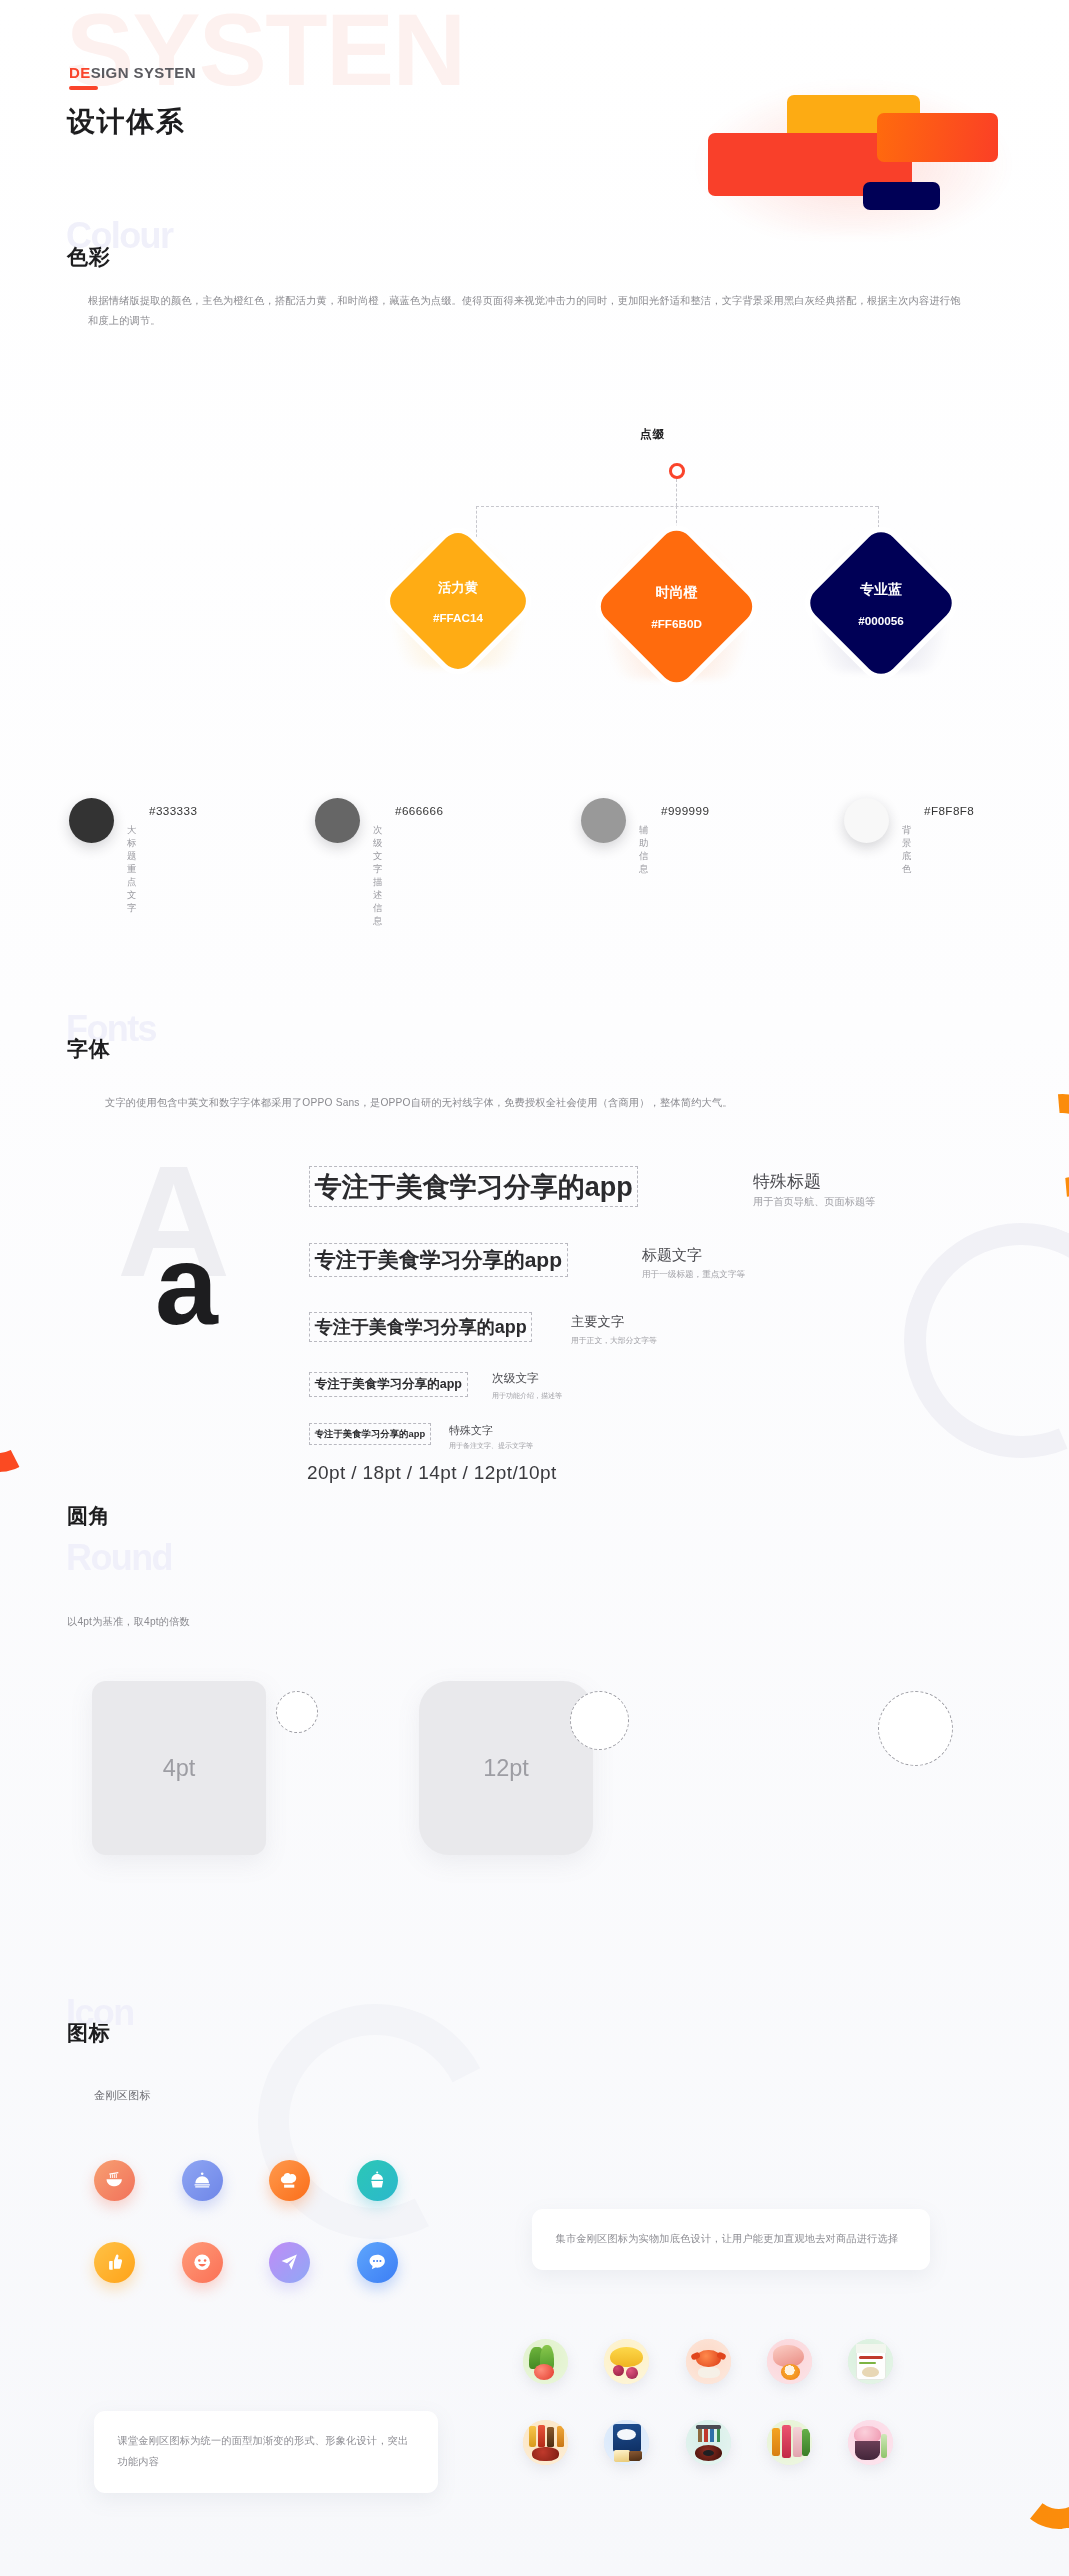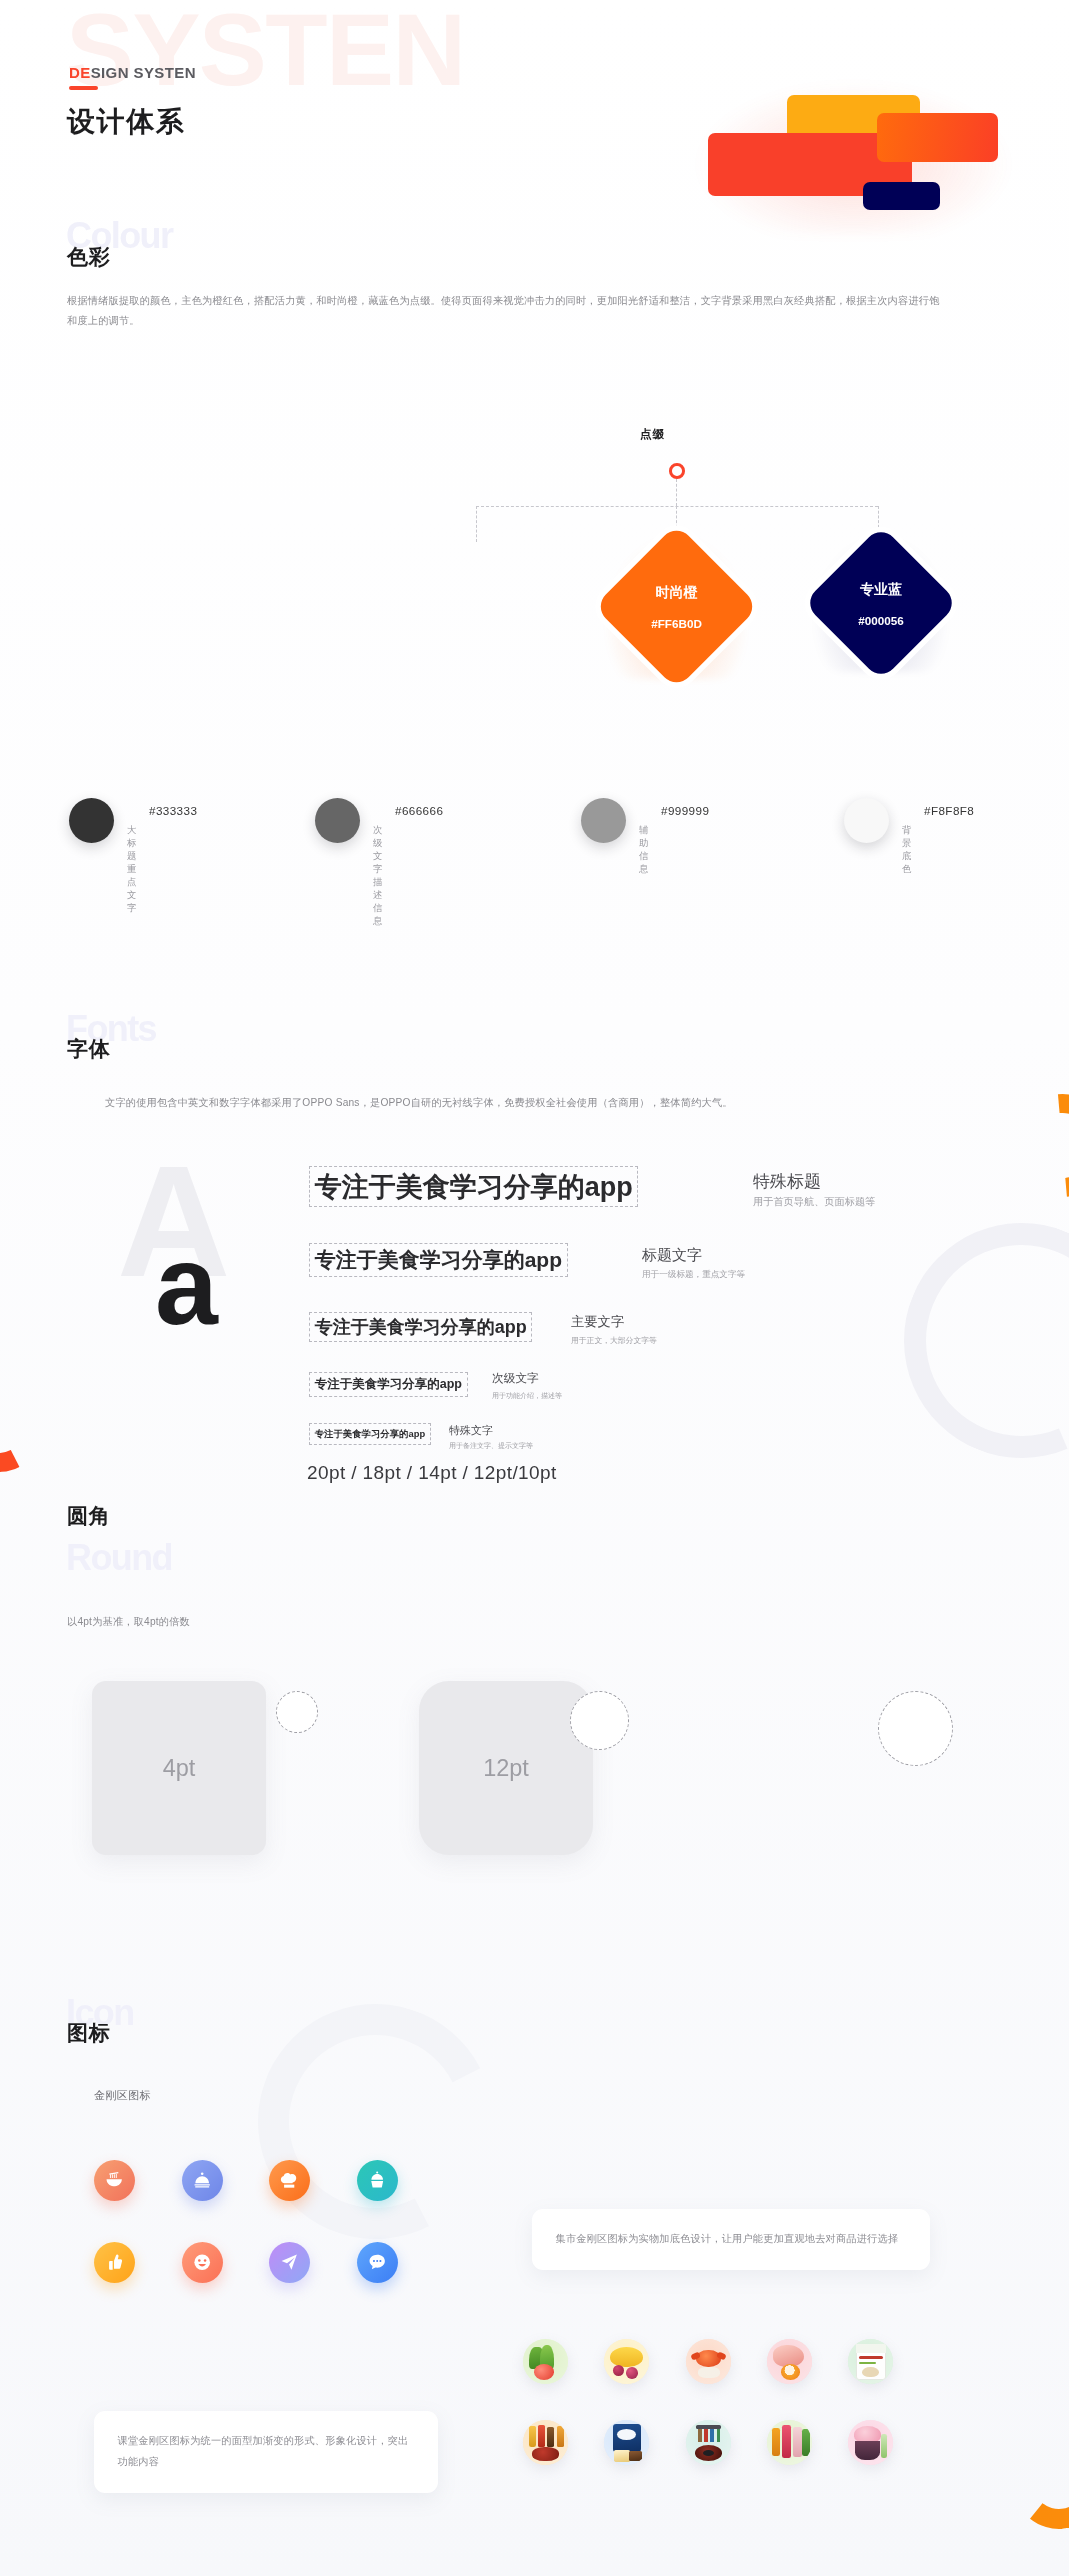--- a/index.html
+++ b/index.html
@@ -278,31 +278,37 @@
   <div id="kicker-rule"></div>
   <div id="hdr-title">设计体系</div>
 
   <div class="bar" id="bar-yellow"></div>
   <div class="bar" id="bar-red"></div>
   <div class="bar" id="bar-orange"></div>
   <div class="bar" id="bar-navy"></div>
 
   <div class="ghost" id="col-ghost">Colour</div>
   <div class="sec-cn" id="col-cn">色彩</div>
-  <div class="sec-desc" id="col-desc" style="width:877px;">根据情绪版提取的颜色，主色为橙红色，搭配活力黄，和时尚橙，藏蓝色为点缀。使得页面得来视觉冲击力的同时，更加阳光舒适和整洁，文字背景采用黑白灰经典搭配，根据主次内容进行饱和度上的调节。</div>
+  <div class="sec-desc" id="col-desc" style="width:877px;margin-left:21px;">根据情绪版提取的颜色，主色为橙红色，搭配活力黄，和时尚橙，藏蓝色为点缀。使得页面得来视觉冲击力的同时，更加阳光舒适和整洁，文字背景采用黑白灰经典搭配，根据主次内容进行饱和度上的调节。</div>
 
   <div id="accent-label">点缀</div>
   <div id="accent-ring"></div>
   <div class="dash-line" id="dash-v1"></div>
   <div class="dash-line" id="dash-h"></div>
   <div class="dash-line" id="dash-l"></div>
   <div class="dash-line" id="dash-m"></div>
   <div class="dash-line" id="dash-r"></div>
 
 
+  <div class="diamond-wrap" style="left:405px; top:548px; width:106px; height:106px;">
+    <div style="position:absolute; inset:-14px; border-radius:31px; background:radial-gradient(ellipse at 50% 62%, rgba(255,172,20,.26) 0%, rgba(255,172,20,0) 70%); filter:blur(3.1px);"></div>
+    <div class="diamond" style="width:106px;height:106px;background:#FFAC14; box-shadow:0 0 0 5.5px #fff;"></div>
+    <div class="diamond-txt d-name" style="top:31px; font-size:13.3px;">活力黄</div>
+    <div class="diamond-txt d-hex" style="top:63px; font-size:11.7px;">#FFAC14</div>
+  </div>
 
   <div class="diamond-wrap" style="left:618px; top:548px; width:117px; height:117px;">
     <div style="position:absolute; inset:-14px; border-radius:31px; background:radial-gradient(ellipse at 50% 62%, rgba(255,107,13,.24) 0%, rgba(255,107,13,0) 70%); filter:blur(3.1px);"></div>
     <div class="diamond" style="width:117px;height:117px;background:#FF6B0D; box-shadow:0 0 0 5.5px #fff;"></div>
     <div class="diamond-txt d-name" style="top:36px; font-size:14px;">时尚橙</div>
     <div class="diamond-txt d-hex" style="top:69px; font-size:11.7px;">#FF6B0D</div>
   </div>
 
   <div class="diamond-wrap" style="left:826px; top:548px; width:110px; height:110px;">
     <div style="position:absolute; inset:-14px; border-radius:31px; background:radial-gradient(ellipse at 50% 62%, rgba(0,0,86,.16) 0%, rgba(0,0,86,0) 70%); filter:blur(3.1px);"></div>

